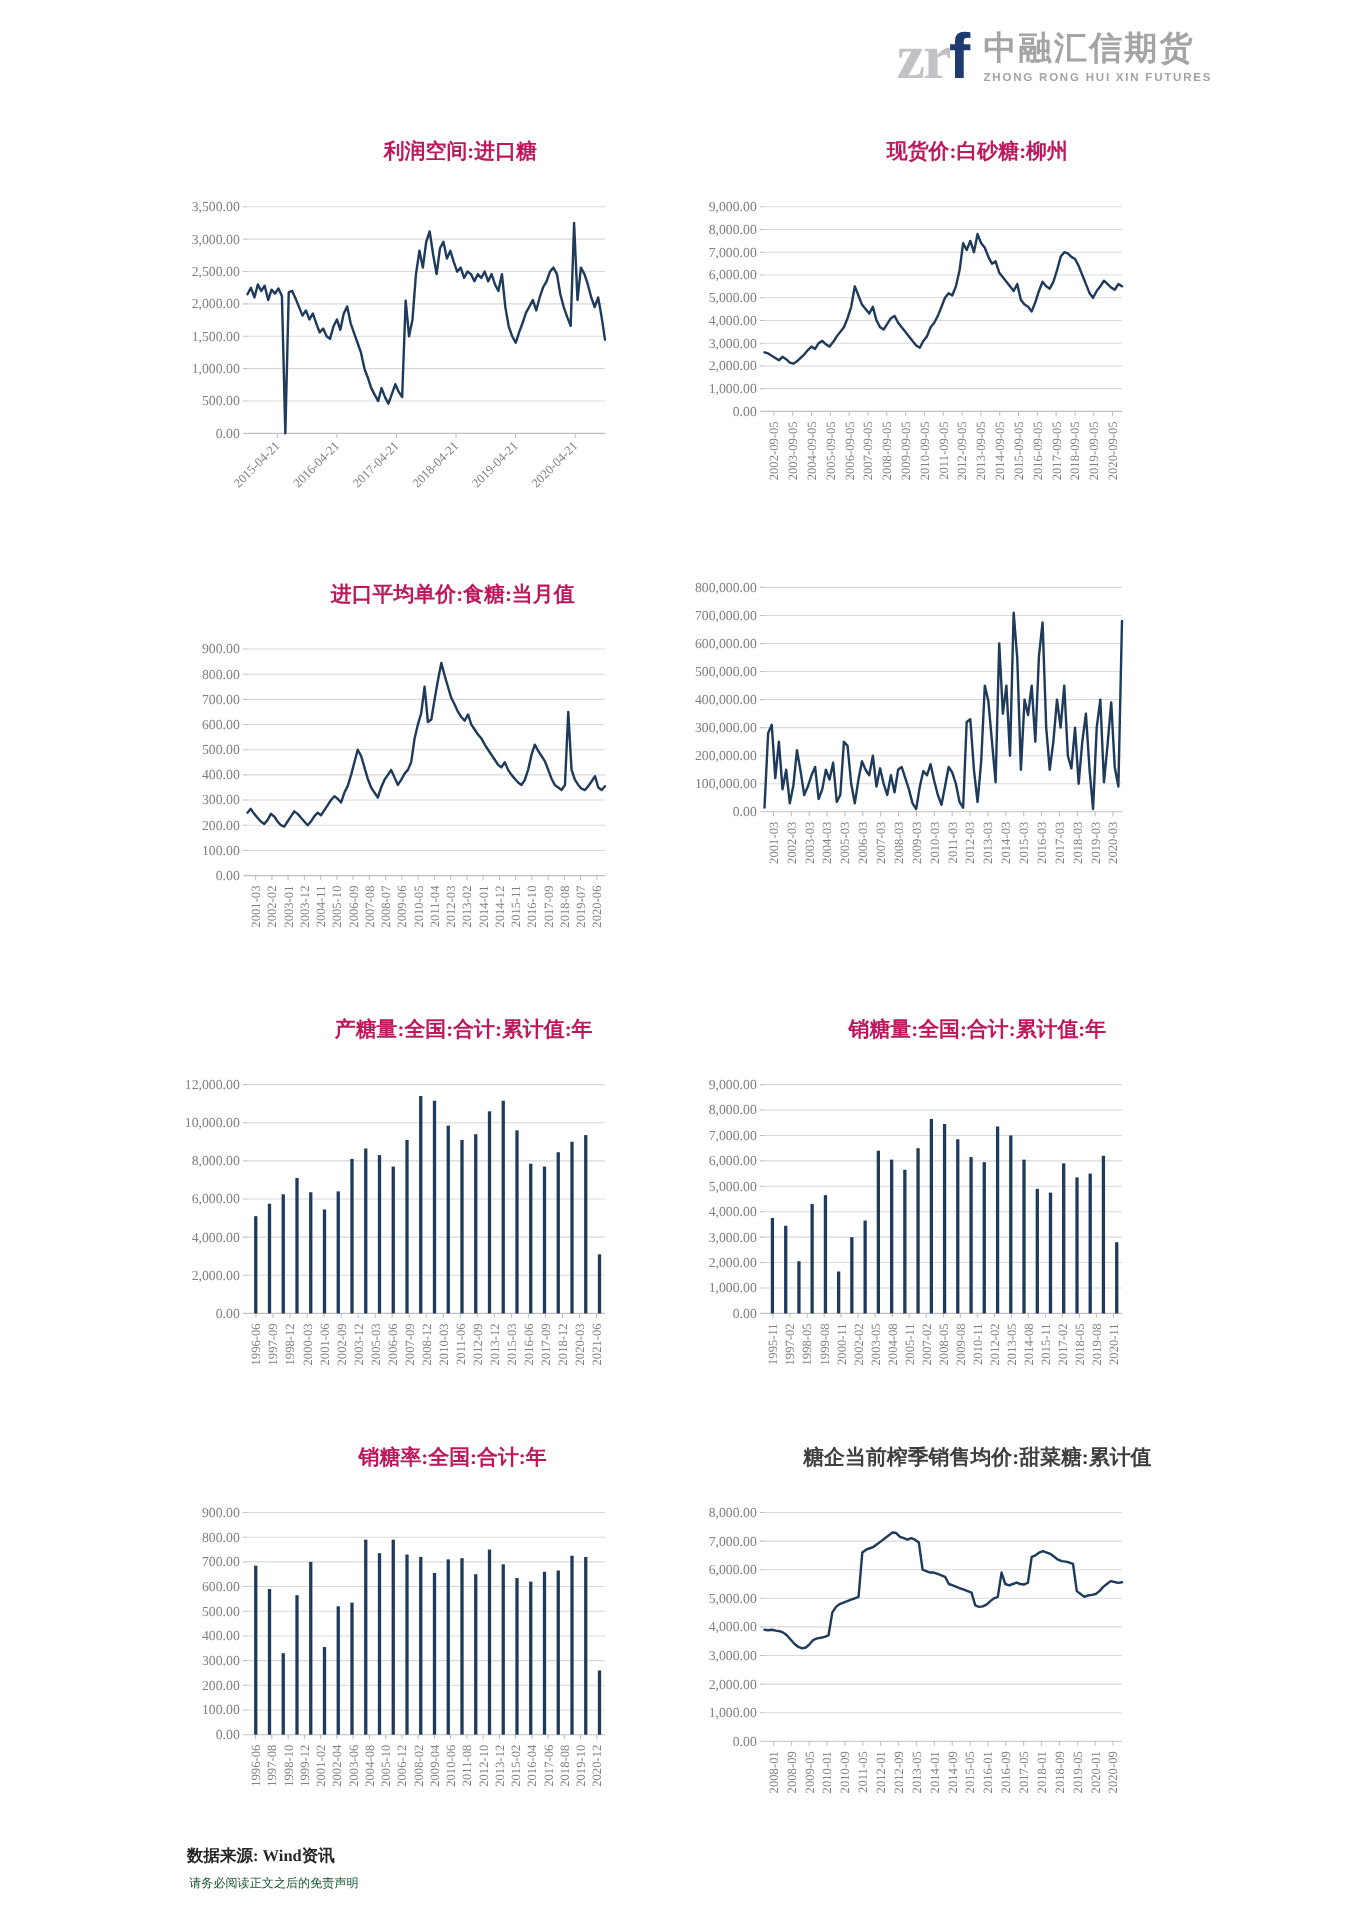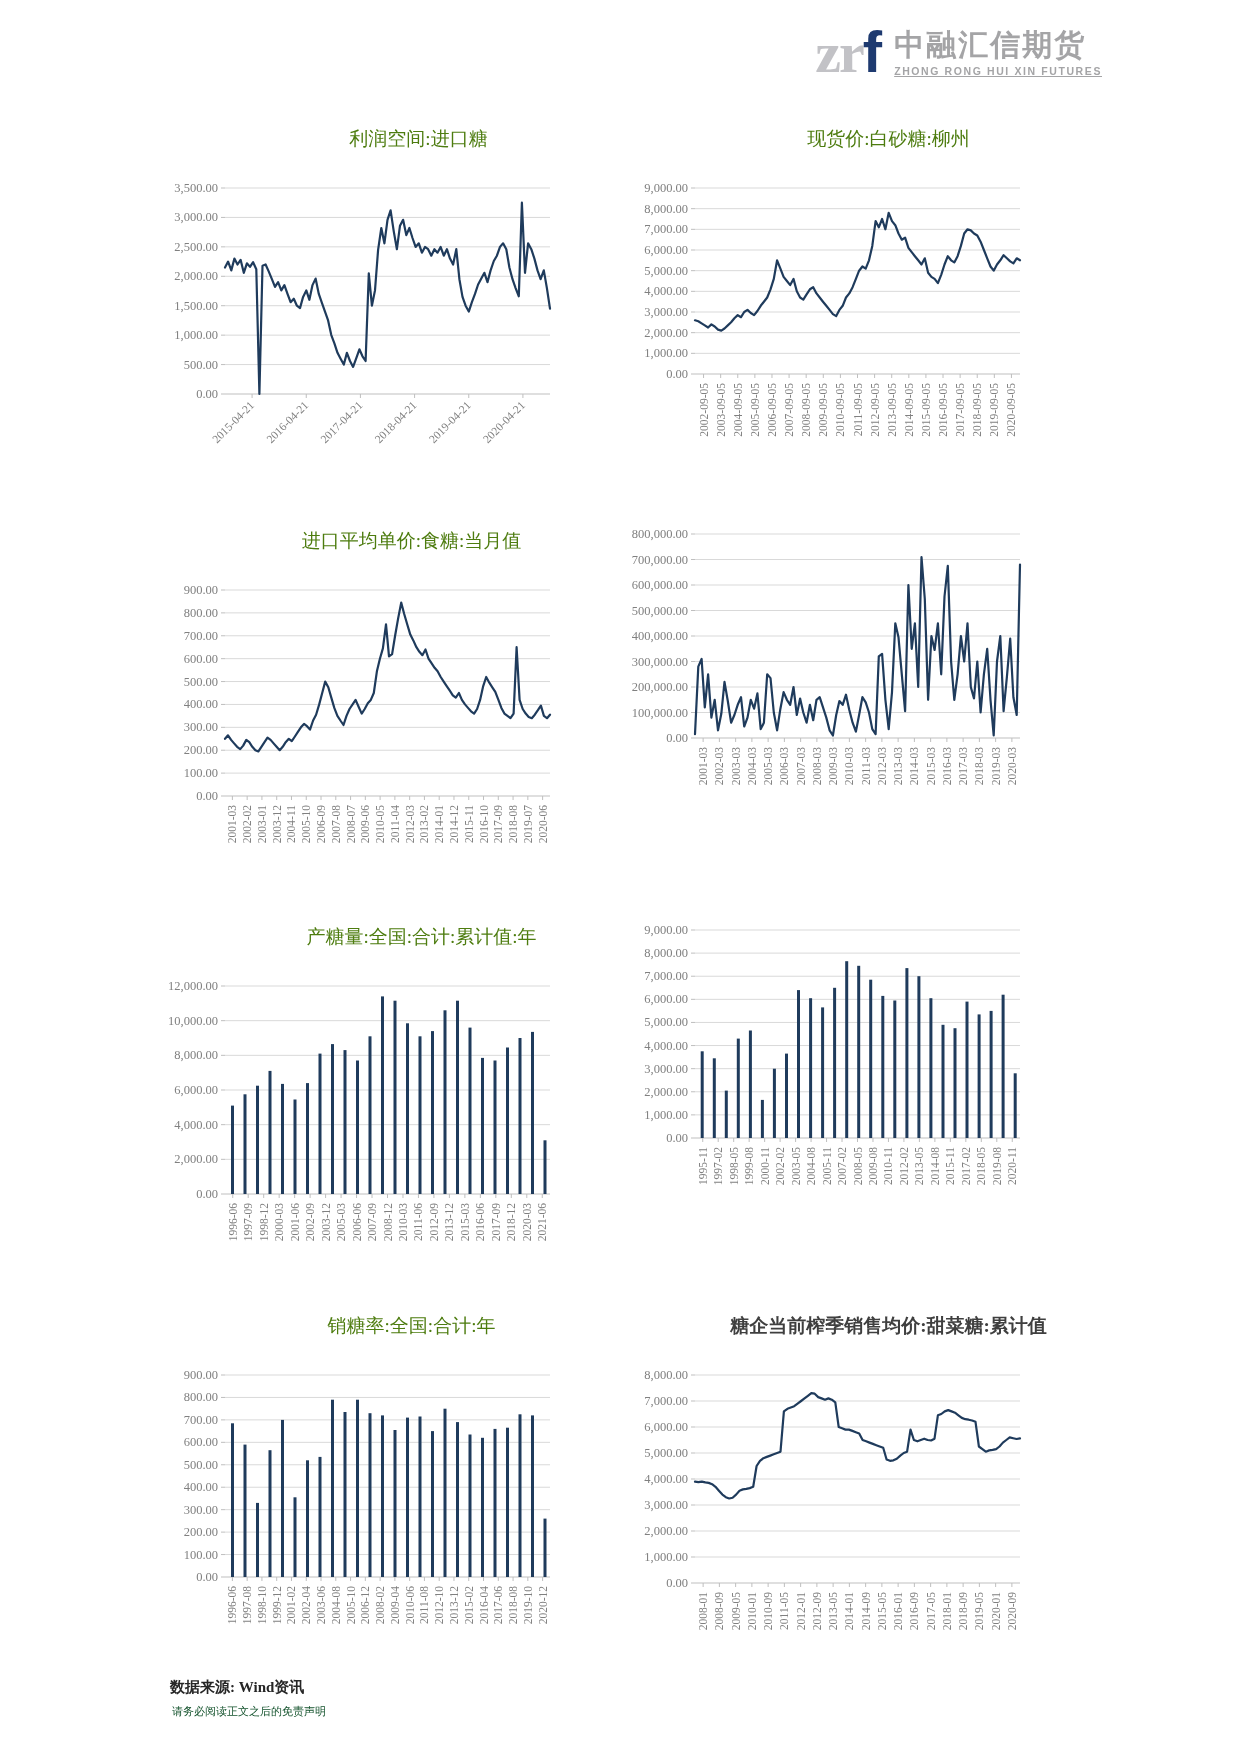--- a/index.html
+++ b/index.html
@@ -5,24 +5,24 @@
   html,body{margin:0;padding:0;background:#fff;}
   body{width:1240px;height:1753px;position:relative;font-family:"Liberation Serif","DejaVu Serif",serif;}
   .page{position:absolute;inset:0;background:#fff;}
   
   .logo{position:absolute;top:20px;right:138px;display:flex;align-items:flex-start;gap:14px;}
   .logo-mark{font-family:"Liberation Sans","DejaVu Sans",sans-serif;font-weight:bold;font-size:58px;line-height:64px;letter-spacing:-2px;}
   .logo-mark .zr{color:#c2c2c6;font-family:Liberation Serif, serif;}
   .logo-mark .f{color:#1e3a70;}
   .logo-text{display:flex;flex-direction:column;justify-content:flex-start;padding-top:8px;}
   .logo-cn{font-size:30px;font-weight:bold;color:#a4a4a6;letter-spacing:2px;line-height:34px;}
-  .logo-en{font-family:"Liberation Sans","DejaVu Sans",sans-serif;font-size:10.5px;font-weight:bold;color:#a4a4a6;letter-spacing:1.6px;margin-top:3px;text-decoration:underline;}
+  .logo-en{font-family:"Liberation Sans","DejaVu Sans",sans-serif;font-size:10.5px;font-weight:bold;color:#a4a4a6;letter-spacing:1.6px;margin-top:3px;}
   
   .chart{position:absolute;}
-  .chart-title{font-size:19px;line-height:26px;text-align:center;color:#4d7c0f;margin-bottom:30px;white-space:nowrap;}
+  .chart-title{font-size:19px;line-height:26px;text-align:center;color:#be185d;margin-bottom:30px;white-space:nowrap;font-weight:bold;}
   .chart-title.dark{color:#3f3f3f;font-weight:bold;}
   svg text{font-family:"Liberation Serif","DejaVu Serif",serif;}
   
   .footer-source{position:absolute;left:170px;top:1678px;font-size:15px;font-weight:bold;color:#262626;text-align:right;}
   .footer-disclaimer{position:absolute;left:172px;top:1704px;font-size:11px;color:#14532d;}
 </style>
 </head>
 <body>
 
 <div class="page">
@@ -396,20 +396,21 @@
           <rect x="324.0" y="77.9" width="3" height="136.1" fill="#1f3b5c"></rect>
           <rect x="336.5" y="80.5" width="3" height="133.5" fill="#1f3b5c"></rect>
           <rect x="349.0" y="67.5" width="3" height="146.5" fill="#1f3b5c"></rect>
           <rect x="361.5" y="58.0" width="3" height="156.0" fill="#1f3b5c"></rect>
           <rect x="374.0" y="51.9" width="3" height="162.1" fill="#1f3b5c"></rect>
           <rect x="386.5" y="160.3" width="3" height="53.7" fill="#1f3b5c"></rect>
         </svg></div>
   </figure>
 
   <figure class="chart" style="left:593px;top:908px;">
+    <div class="chart-title" style="width: 387px; padding-left: 62px;">销糖量:全国:合计:累计值:年</div>
     <div><svg width="397" height="276">
           <line x1="62" y1="214" x2="387" y2="214" stroke="#bfbfbf" stroke-width="1"></line>
           <line x1="58" y1="214" x2="62" y2="214" stroke="#bfbfbf" stroke-width="1"></line>
           <text x="55" y="218" text-anchor="end" fill="#808080" font-size="12.5">0.00</text>
           <line x1="62" y1="190.88888888888889" x2="387" y2="190.88888888888889" stroke="#d9d9d9" stroke-width="1"></line>
           <line x1="58" y1="190.88888888888889" x2="62" y2="190.88888888888889" stroke="#bfbfbf" stroke-width="1"></line>
           <text x="55" y="194.88888888888889" text-anchor="end" fill="#808080" font-size="12.5">1,000.00</text>
           <line x1="62" y1="167.77777777777777" x2="387" y2="167.77777777777777" stroke="#d9d9d9" stroke-width="1"></line>
           <line x1="58" y1="167.77777777777777" x2="62" y2="167.77777777777777" stroke="#bfbfbf" stroke-width="1"></line>
           <text x="55" y="171.77777777777777" text-anchor="end" fill="#808080" font-size="12.5">2,000.00</text>

